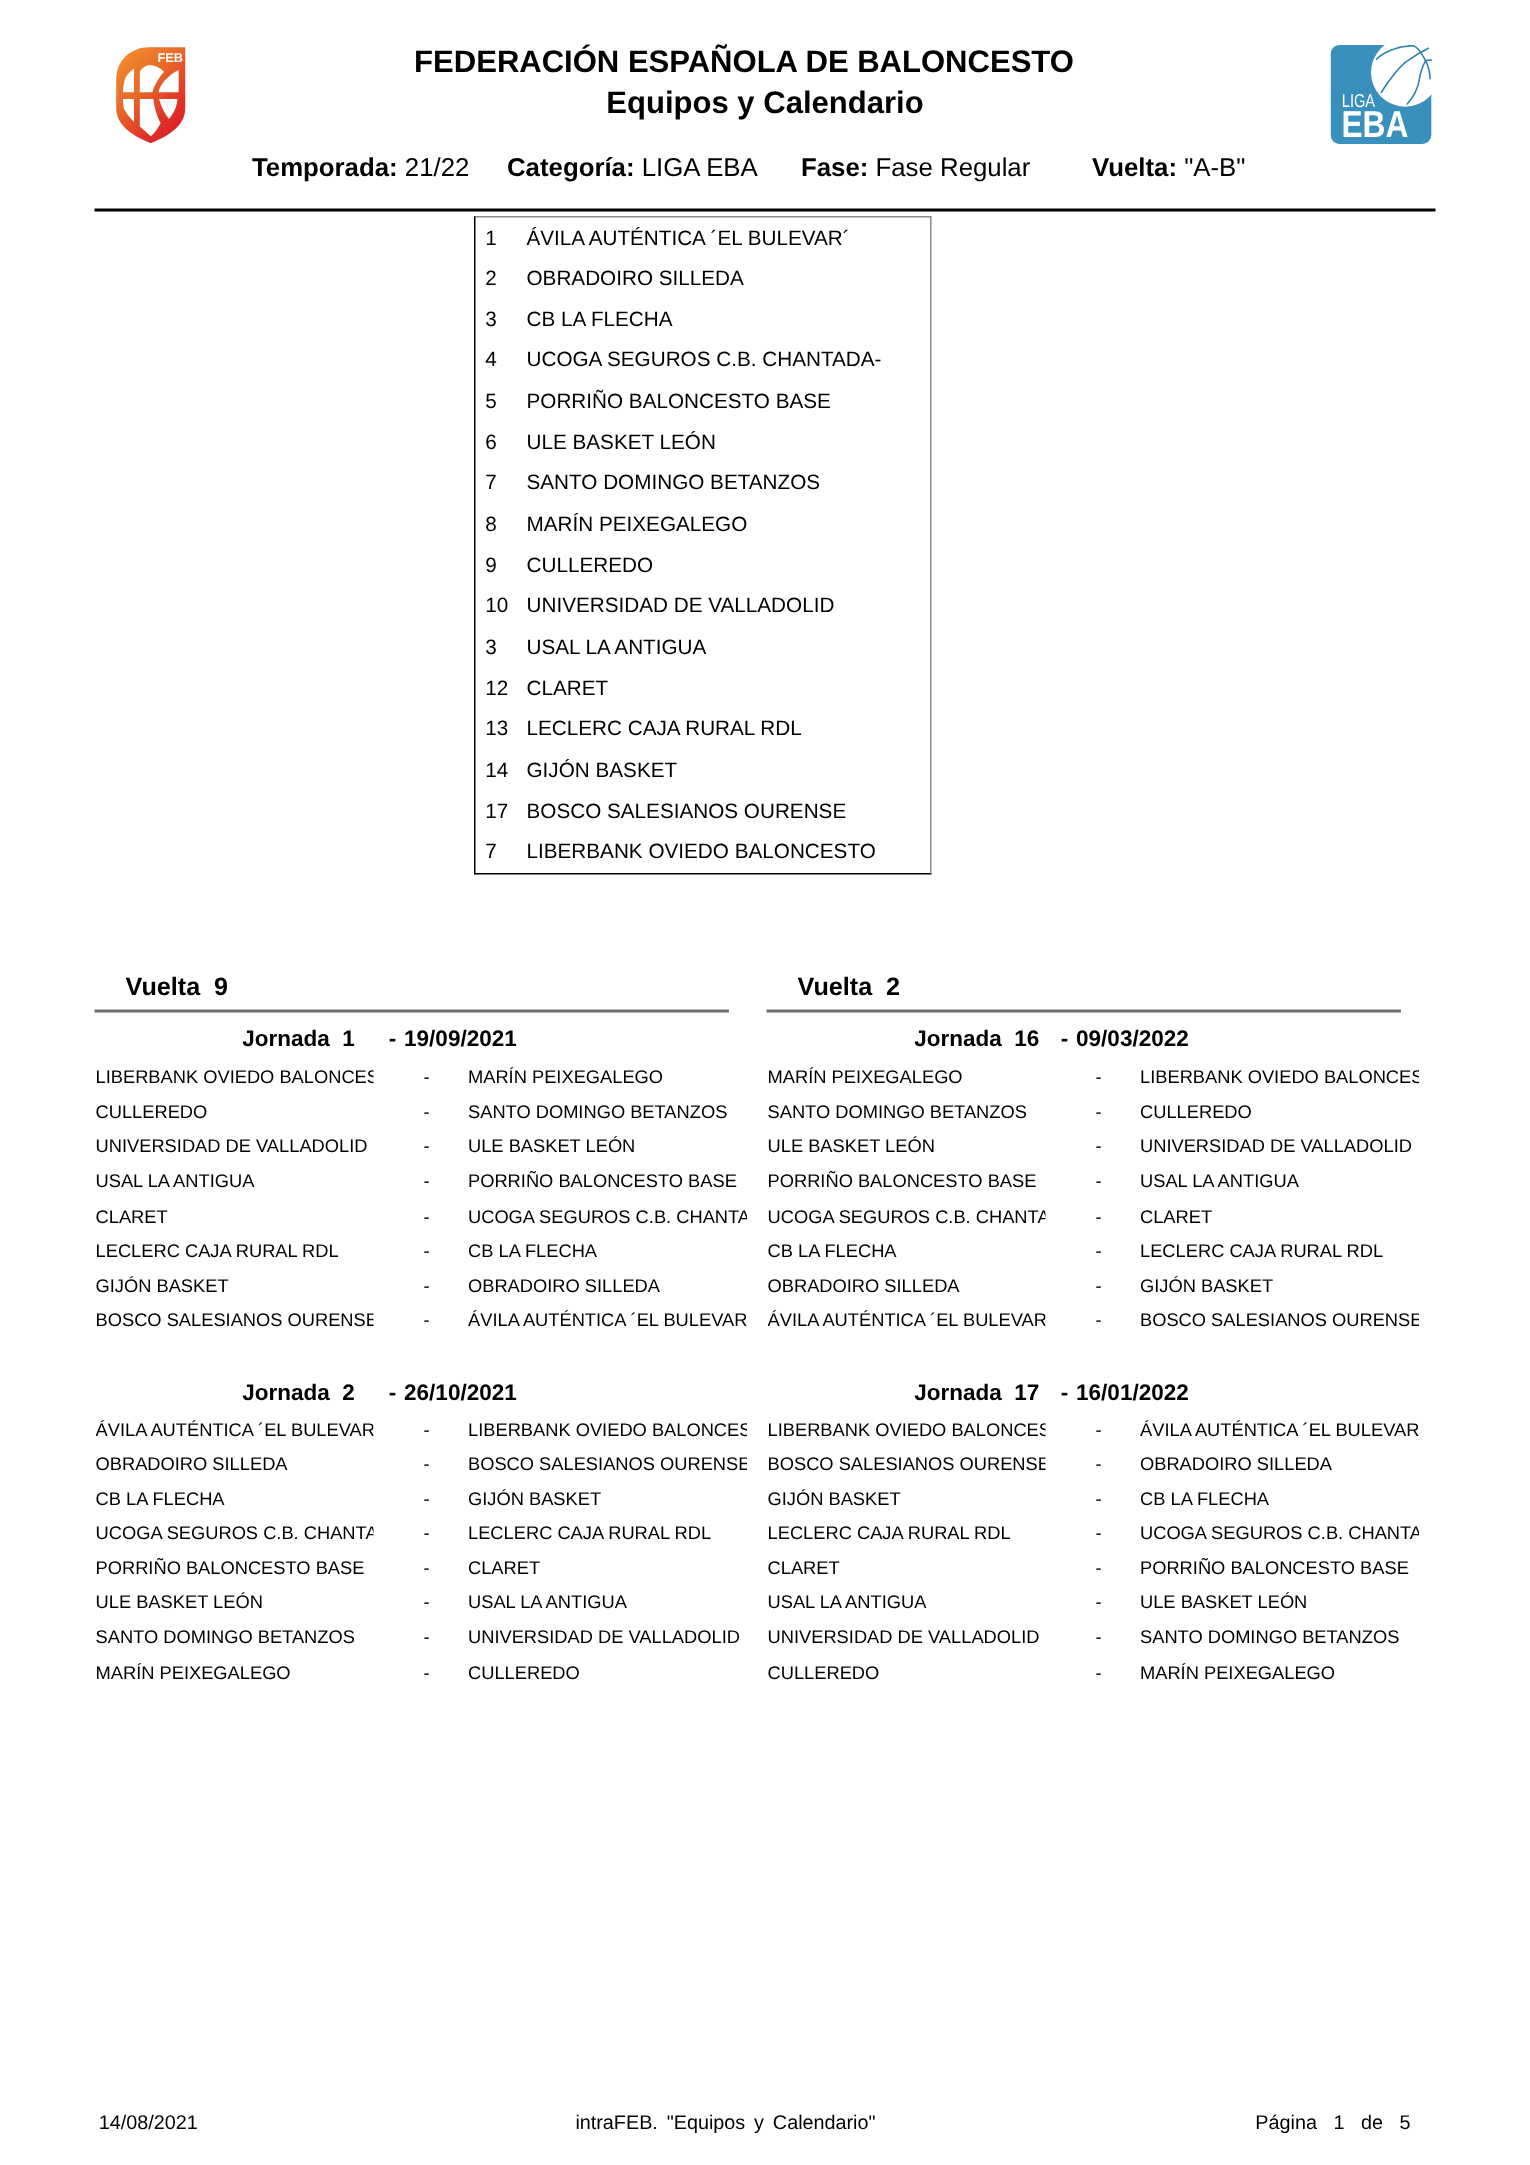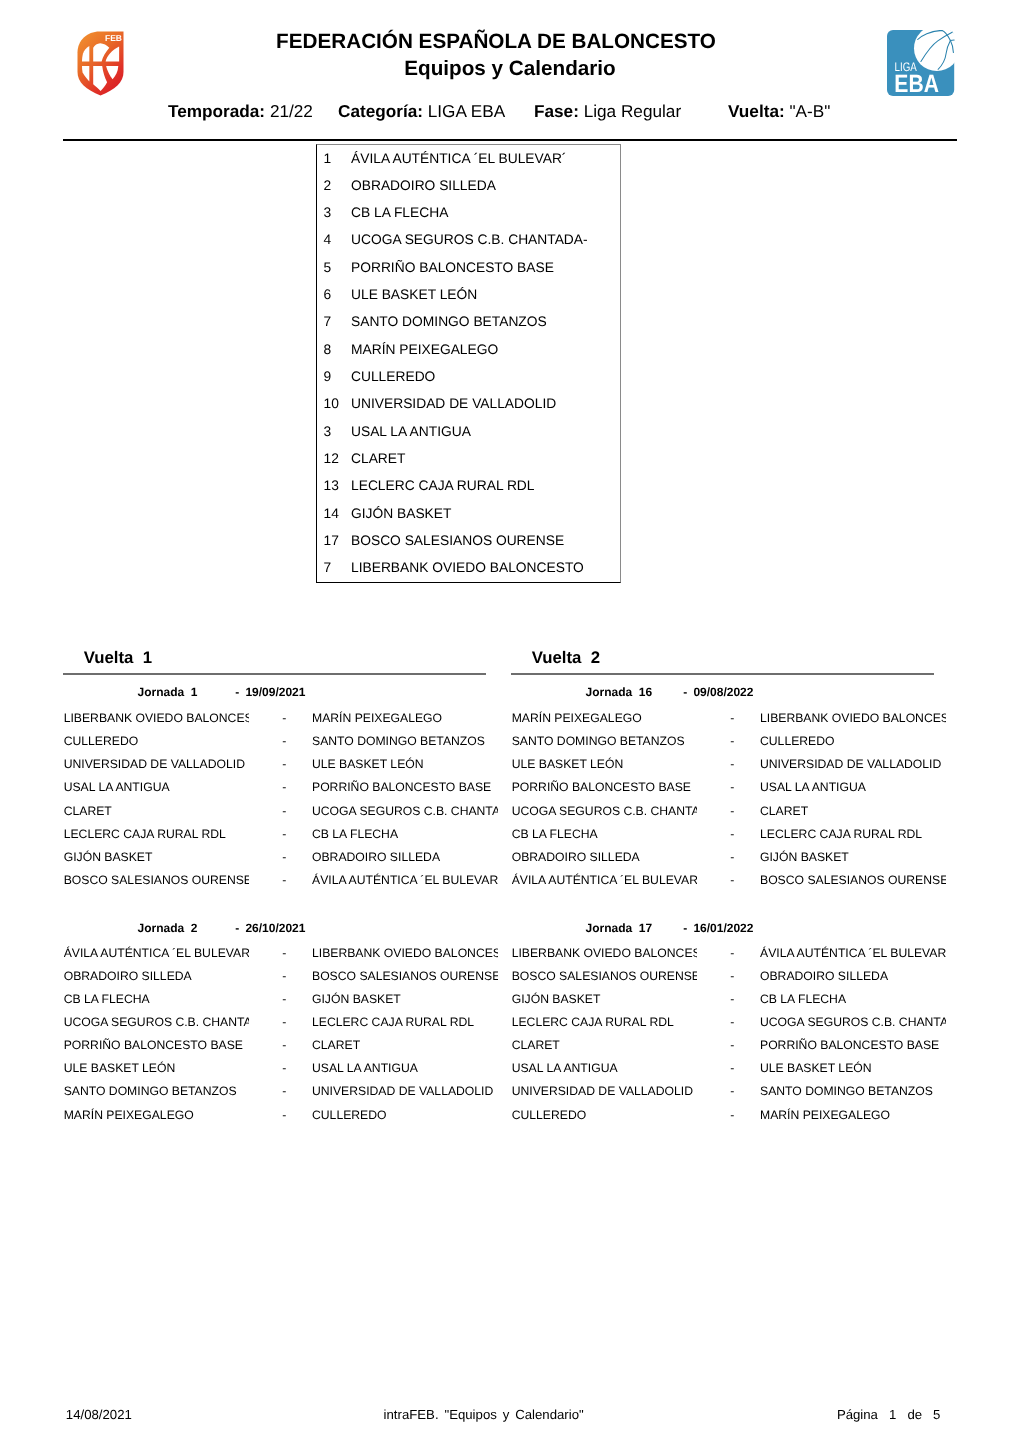--- a/index.html
+++ b/index.html
@@ -21,21 +21,21 @@
   #eba-logo{left:887.2px;top:29.7px;width:72px;height:66px;}
   
   #teams-box{left:316.3px;top:144.1px;width:304.7px;height:438.8px;box-sizing:border-box;
              border:1px solid #000;border-top-color:#8a8a8a;border-right-color:#8a8a8a;}
   .team-row{position:absolute;font-size:13.8px;white-space:nowrap;}
   .team-num{position:absolute;left:7.5px;}
   .team-name{position:absolute;left:35px;}
   
   .round-title{font-size:16.8px;font-weight:bold;white-space:pre;}
   .round-rule{height:2px;background:#6e6e6e;}
-  .jornada-head{font-size:12px;font-weight:bold;white-space:pre;}
+  .jornada-head{font-size:15px;font-weight:bold;white-space:pre;margin-left:24px;}
   .jh-part{position:absolute;white-space:pre;}
   .match-row{position:absolute;font-size:12.2px;white-space:nowrap;}
   .m-home{position:absolute;overflow:hidden;white-space:nowrap;top:-5px;padding-top:5px;}
   .m-sep{position:absolute;}
   .m-away{position:absolute;overflow:hidden;white-space:nowrap;top:-5px;padding-top:5px;}
   
   #footer{left:0;right:0;top:1406.2px;font-size:13.2px;}
   #footer .f-left{position:absolute;left:65.8px;top:0;height:17px;line-height:17px;}
   #footer .f-center{position:absolute;word-spacing:2.25px;left:383.6px;top:0;height:17px;line-height:17px;}
   #footer .f-right{position:absolute;word-spacing:1.85px;left:836.9px;top:0;height:17px;line-height:17px;white-space:pre;}
@@ -90,21 +90,21 @@
 <div class="abs" id="doc-subtitle">Equipos y Calendario</div>
 
 <div class="abs" id="meta-row">
   <span class="grp" style="left:144px">
     <span class="lbl">Temporada:</span> <span class="val">21/22</span>
   </span>
   <span class="grp" style="left:314px">
     <span class="lbl">Categoría:</span> <span class="val">LIGA EBA</span>
   </span>
   <span class="grp" style="left:510px">
-    <span class="lbl">Fase:</span> <span class="val">Liga Regular</span>
+    <span class="lbl">Fase:</span> <span class="val">Fase Regular</span>
   </span>
   <span class="grp" style="left:704px">
     <span class="lbl">Vuelta:</span> <span class="val">"A-B"</span>
   </span>
 </div>
 
 <div class="abs" id="header-rule"></div>
 
 <div class="abs" id="teams-box"></div>
 <div class="abs" id="teams-layer">
@@ -168,21 +168,21 @@
       <span class="team-num">17</span>
       <span class="team-name">BOSCO SALESIANOS OURENSE</span>
     </div>
     <div class="team-row" style="left: 316px; top: 561.3px; width: 300px; height: 14px; line-height: 14px;">
       <span class="team-num">7</span>
       <span class="team-name">LIBERBANK OVIEDO BALONCESTO</span>
     </div>
   </div>
 
 <div class="abs" id="rounds-layer">
-    <div class="abs round-title" style="left: 83.7px; top: 649.3px; height: 17px; line-height: 17px;">Vuelta  1</div>
+    <div class="abs round-title" style="left: 83.7px; top: 649.3px; height: 17px; line-height: 17px;">Vuelta  9</div>
     <div class="abs round-rule" style="left: 63px; top: 673px; width: 423px;"></div>
     <div class="abs jornada-head" style="left: 137.5px; top: 684.3px; width: 423px; height: 17px; line-height: 17px;"><span class="jh-part" style="left: 0px;">Jornada  1</span><span class="jh-part" style="left: 97.7px;">-</span><span class="jh-part" style="left: 107.9px; text-align: center;">19/09/2021</span></div>
     <div class="abs match-row" style="left: 63px; top: 711.9px; width: 423px; height: 13px; line-height: 13px;">
       <span class="m-home" style="left: 0.7px; width: 185.6px;">LIBERBANK OVIEDO BALONCESTO</span>
       <span class="m-sep" style="left: 219.3px;">-</span>
       <span class="m-away" style="left: 249px; width: 185.6px;">MARÍN PEIXEGALEGO</span>
     </div>
     <div class="abs match-row" style="left: 63px; top: 735.05px; width: 423px; height: 13px; line-height: 13px;">
       <span class="m-home" style="left: 0.7px; width: 185.6px;">CULLEREDO</span>
       <span class="m-sep" style="left: 219.3px;">-</span>
@@ -254,21 +254,21 @@
       <span class="m-sep" style="left: 219.3px;">-</span>
       <span class="m-away" style="left: 249px; width: 185.6px;">UNIVERSIDAD DE VALLADOLID</span>
     </div>
     <div class="abs match-row" style="left: 63px; top: 1108.55px; width: 423px; height: 13px; line-height: 13px;">
       <span class="m-home" style="left: 0.7px; width: 185.6px;">MARÍN PEIXEGALEGO</span>
       <span class="m-sep" style="left: 219.3px;">-</span>
       <span class="m-away" style="left: 249px; width: 185.6px;">CULLEREDO</span>
     </div>
     <div class="abs round-title" style="left: 531.7px; top: 649.3px; height: 17px; line-height: 17px;">Vuelta  2</div>
     <div class="abs round-rule" style="left: 511px; top: 673px; width: 423px;"></div>
-    <div class="abs jornada-head" style="left: 585.5px; top: 684.3px; width: 423px; height: 17px; line-height: 17px;"><span class="jh-part" style="left: 0px;">Jornada  16</span><span class="jh-part" style="left: 97.7px;">-</span><span class="jh-part" style="left: 107.9px;">09/08/2022</span></div>
+    <div class="abs jornada-head" style="left: 585.5px; top: 684.3px; width: 423px; height: 17px; line-height: 17px;"><span class="jh-part" style="left: 0px;">Jornada  16</span><span class="jh-part" style="left: 97.7px;">-</span><span class="jh-part" style="left: 107.9px;">09/03/2022</span></div>
     <div class="abs match-row" style="left: 511px; top: 711.9px; width: 423px; height: 13px; line-height: 13px;">
       <span class="m-home" style="left: 0.7px; width: 185.6px;">MARÍN PEIXEGALEGO</span>
       <span class="m-sep" style="left: 219.3px;">-</span>
       <span class="m-away" style="left: 249px; width: 185.6px;">LIBERBANK OVIEDO BALONCESTO</span>
     </div>
     <div class="abs match-row" style="left: 511px; top: 735.05px; width: 423px; height: 13px; line-height: 13px;">
       <span class="m-home" style="left: 0.7px; width: 185.6px;">SANTO DOMINGO BETANZOS</span>
       <span class="m-sep" style="left: 219.3px;">-</span>
       <span class="m-away" style="left: 249px; width: 185.6px;">CULLEREDO</span>
     </div>

